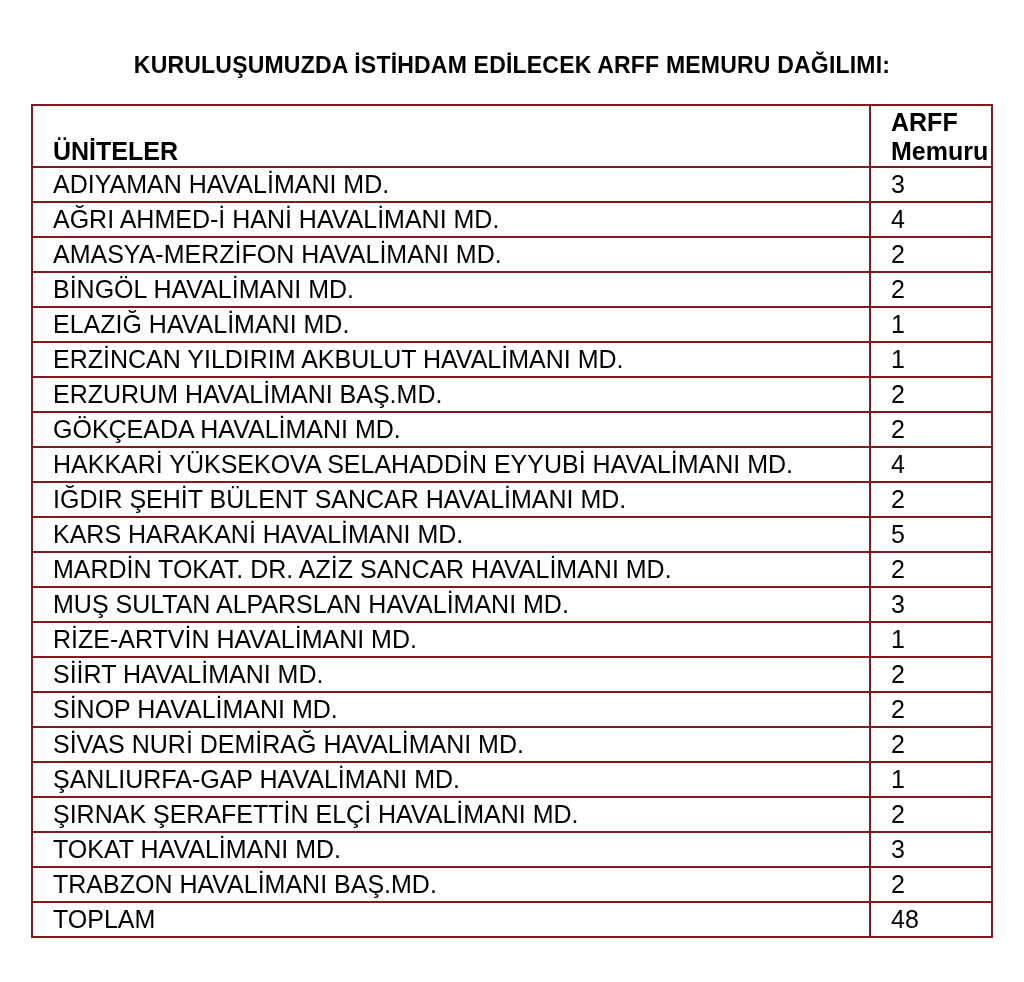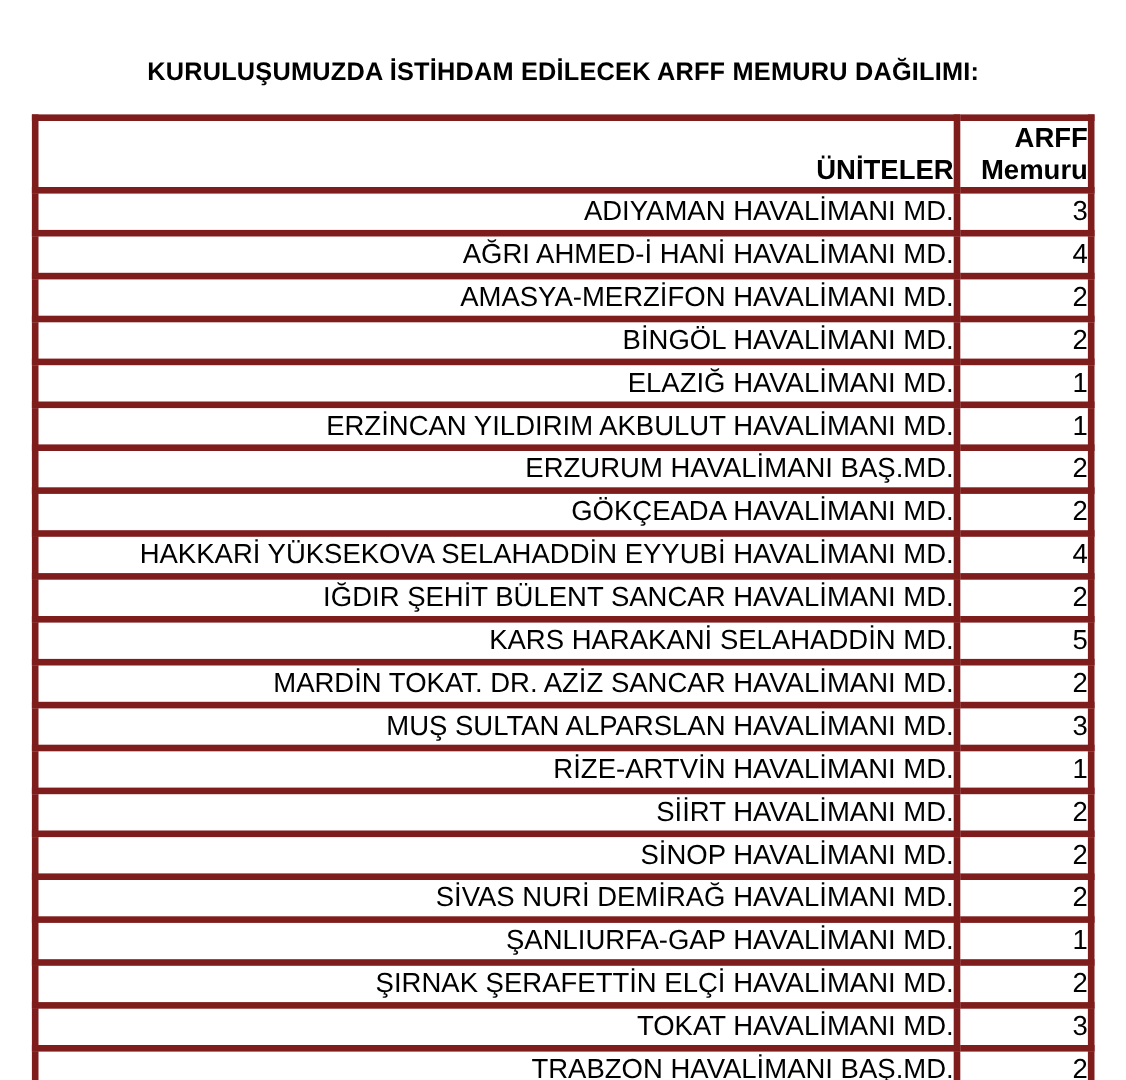--- a/index.html
+++ b/index.html
@@ -24,24 +24,24 @@
     margin-top: 21px;
   }
   table.units-table {
     border-collapse: collapse;
     table-layout: fixed;
     width: 960px;
     margin: 25px auto 0 auto;
   }
   table.units-table th,
   table.units-table td {
-    border: 6px solid #7f1d1d;
+    border: 2px solid #7f1d1d;
     font-size: 25px;
-    padding: 0 0;
-    text-align: right;
+    padding: 0 20px;
+    text-align: left;
     overflow: hidden;
     white-space: nowrap;
   }
   col.col-unit  { width: 838px; }
   col.col-count { width: 122px; }
   th.header-cell {
     height: 58px;
     vertical-align: bottom;
     font-weight: bold;
     padding-bottom: 3px;
@@ -125,21 +125,21 @@
     <td class="data-cell unit">HAKKARİ YÜKSEKOVA SELAHADDİN EYYUBİ HAVALİMANI MD.</td>
     <td class="data-cell count">4</td>
   </tr>
 
   <tr>
     <td class="data-cell unit">IĞDIR ŞEHİT BÜLENT SANCAR HAVALİMANI MD.</td>
     <td class="data-cell count">2</td>
   </tr>
 
   <tr>
-    <td class="data-cell unit">KARS HARAKANİ SELAHADDİN MD.</td>
+    <td class="data-cell unit">KARS HARAKANİ HAVALİMANI MD.</td>
     <td class="data-cell count">5</td>
   </tr>
 
   <tr>
     <td class="data-cell unit">MARDİN TOKAT. DR. AZİZ SANCAR HAVALİMANI MD.</td>
     <td class="data-cell count">2</td>
   </tr>
 
   <tr>
     <td class="data-cell unit">MUŞ SULTAN ALPARSLAN HAVALİMANI MD.</td>

